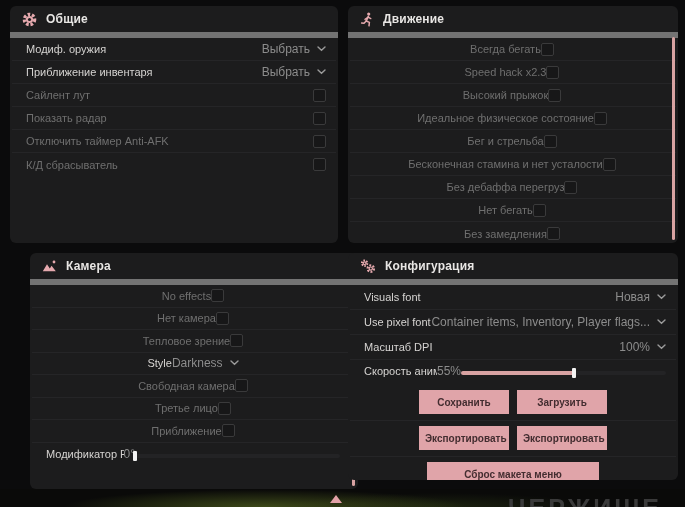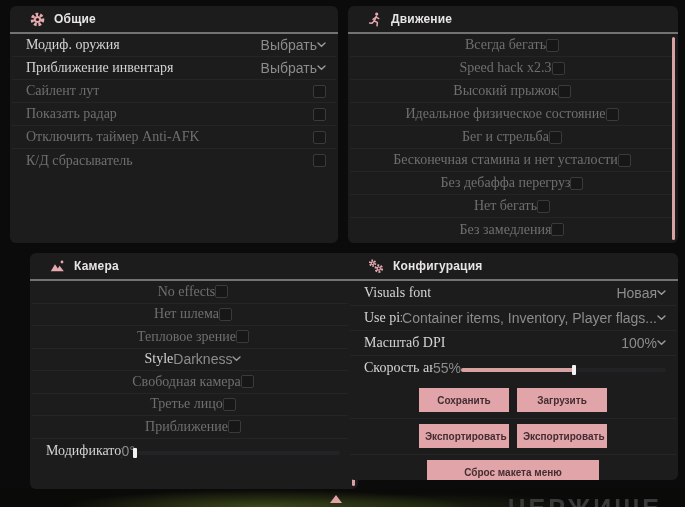--- a/index.html
+++ b/index.html
@@ -13,32 +13,32 @@
   .watermark{position:absolute;left:508px;top:494px;font-size:25px;font-weight:bold;
     color:#3a3a3a;letter-spacing:3px;white-space:nowrap;}
   .tri{position:absolute;left:330px;top:495px;width:0;height:0;
     border-left:6px solid transparent;border-right:6px solid transparent;
     border-bottom:8px solid #e3a2a8;}
   .panel{position:absolute;background:#1c1c1d;border-radius:6px;overflow:hidden;z-index:2;}
   #p-general {left:10px; top:6px;  width:328px;height:237px;}
   #p-movement{left:348px;top:6px;  width:330px;height:237px;}
   #p-camera  {left:10px; top:253px;width:328px;height:236px;margin-left:20px;}
   #p-config  {left:348px;top:253px;width:330px;height:227px;}
-  .phead{height:26px;display:flex;align-items:center;gap:9px;padding:0 20px;
-    border-bottom:2px solid #737373;}
+  .phead{height:26px;display:flex;align-items:center;gap:9px;padding:0 12px;
+    border-bottom:6px solid #737373;}
   .ptitle{color:#e8e6e4;font-size:12px;font-weight:bold;letter-spacing:.2px;}
   .rows{position:relative;}
   .row{display:flex;align-items:center;justify-content:space-between;height:23px;
     margin:0 2px;padding:0 10px 0 14px;border-bottom:1px solid #252527;box-sizing:border-box;}
   .rows .row:last-child{border-bottom:none;}
   #p-camera .row{height:22.5px;}
   #p-config .row{height:25px;}
-  .lbl{font-size:14px;color:#d6d4d2;white-space:nowrap;overflow:hidden;font-family:Liberation Serif, serif;}
+  .lbl{font-size:11px;color:#d6d4d2;white-space:nowrap;overflow:hidden;}
   .lbl.dim{color:#6f6f6f;}
-  .val{font-size:14px;color:#8c8c8c;display:flex;align-items:center;white-space:nowrap;}
+  .val{font-size:12px;color:#8c8c8c;display:flex;align-items:center;gap:7px;white-space:nowrap;}
   .checkbox{width:11px;height:11px;border:1px solid #3a3a3b;border-radius:2px;
     background:#171718;flex:0 0 auto;}
   .with-scroll .row{padding-right:16px;justify-content:center;}
   .scrollbar{position:absolute;top:31px;right:3px;width:3px;bottom:3px;
     background:#d8a2a2;border-radius:2px;z-index:3;}
   .sliderrow{height:auto !important;flex-wrap:wrap;padding-top:4px;padding-bottom:7px;}
   .sliderrow .lbl{flex:1;}
   .track{position:relative;width:205px;height:4px;background:#232325;border-radius:2px;
     margin-top:4px;flex:0 0 205px;margin-right:auto;}
   .fill{position:absolute;left:0;top:0;bottom:0;background:#d8a2a2;border-radius:2px;}
@@ -175,21 +175,21 @@
         </svg>
       </span>
       <span class="ptitle">Камера</span>
     </div>
     <div class="rows">
         <div class="row">
           <span class="lbl dim">No effects</span>
           <span class="checkbox"></span>
         </div>
         <div class="row">
-          <span class="lbl dim">Нет шлема</span>
+          <span class="lbl dim">Нет камера</span>
           <span class="checkbox"></span>
         </div>
         <div class="row">
           <span class="lbl dim">Тепловое зрение</span>
           <span class="checkbox"></span>
         </div>
         <div class="row">
           <span class="lbl">Style</span>
           <span class="val">
             <span>Darkness</span>

